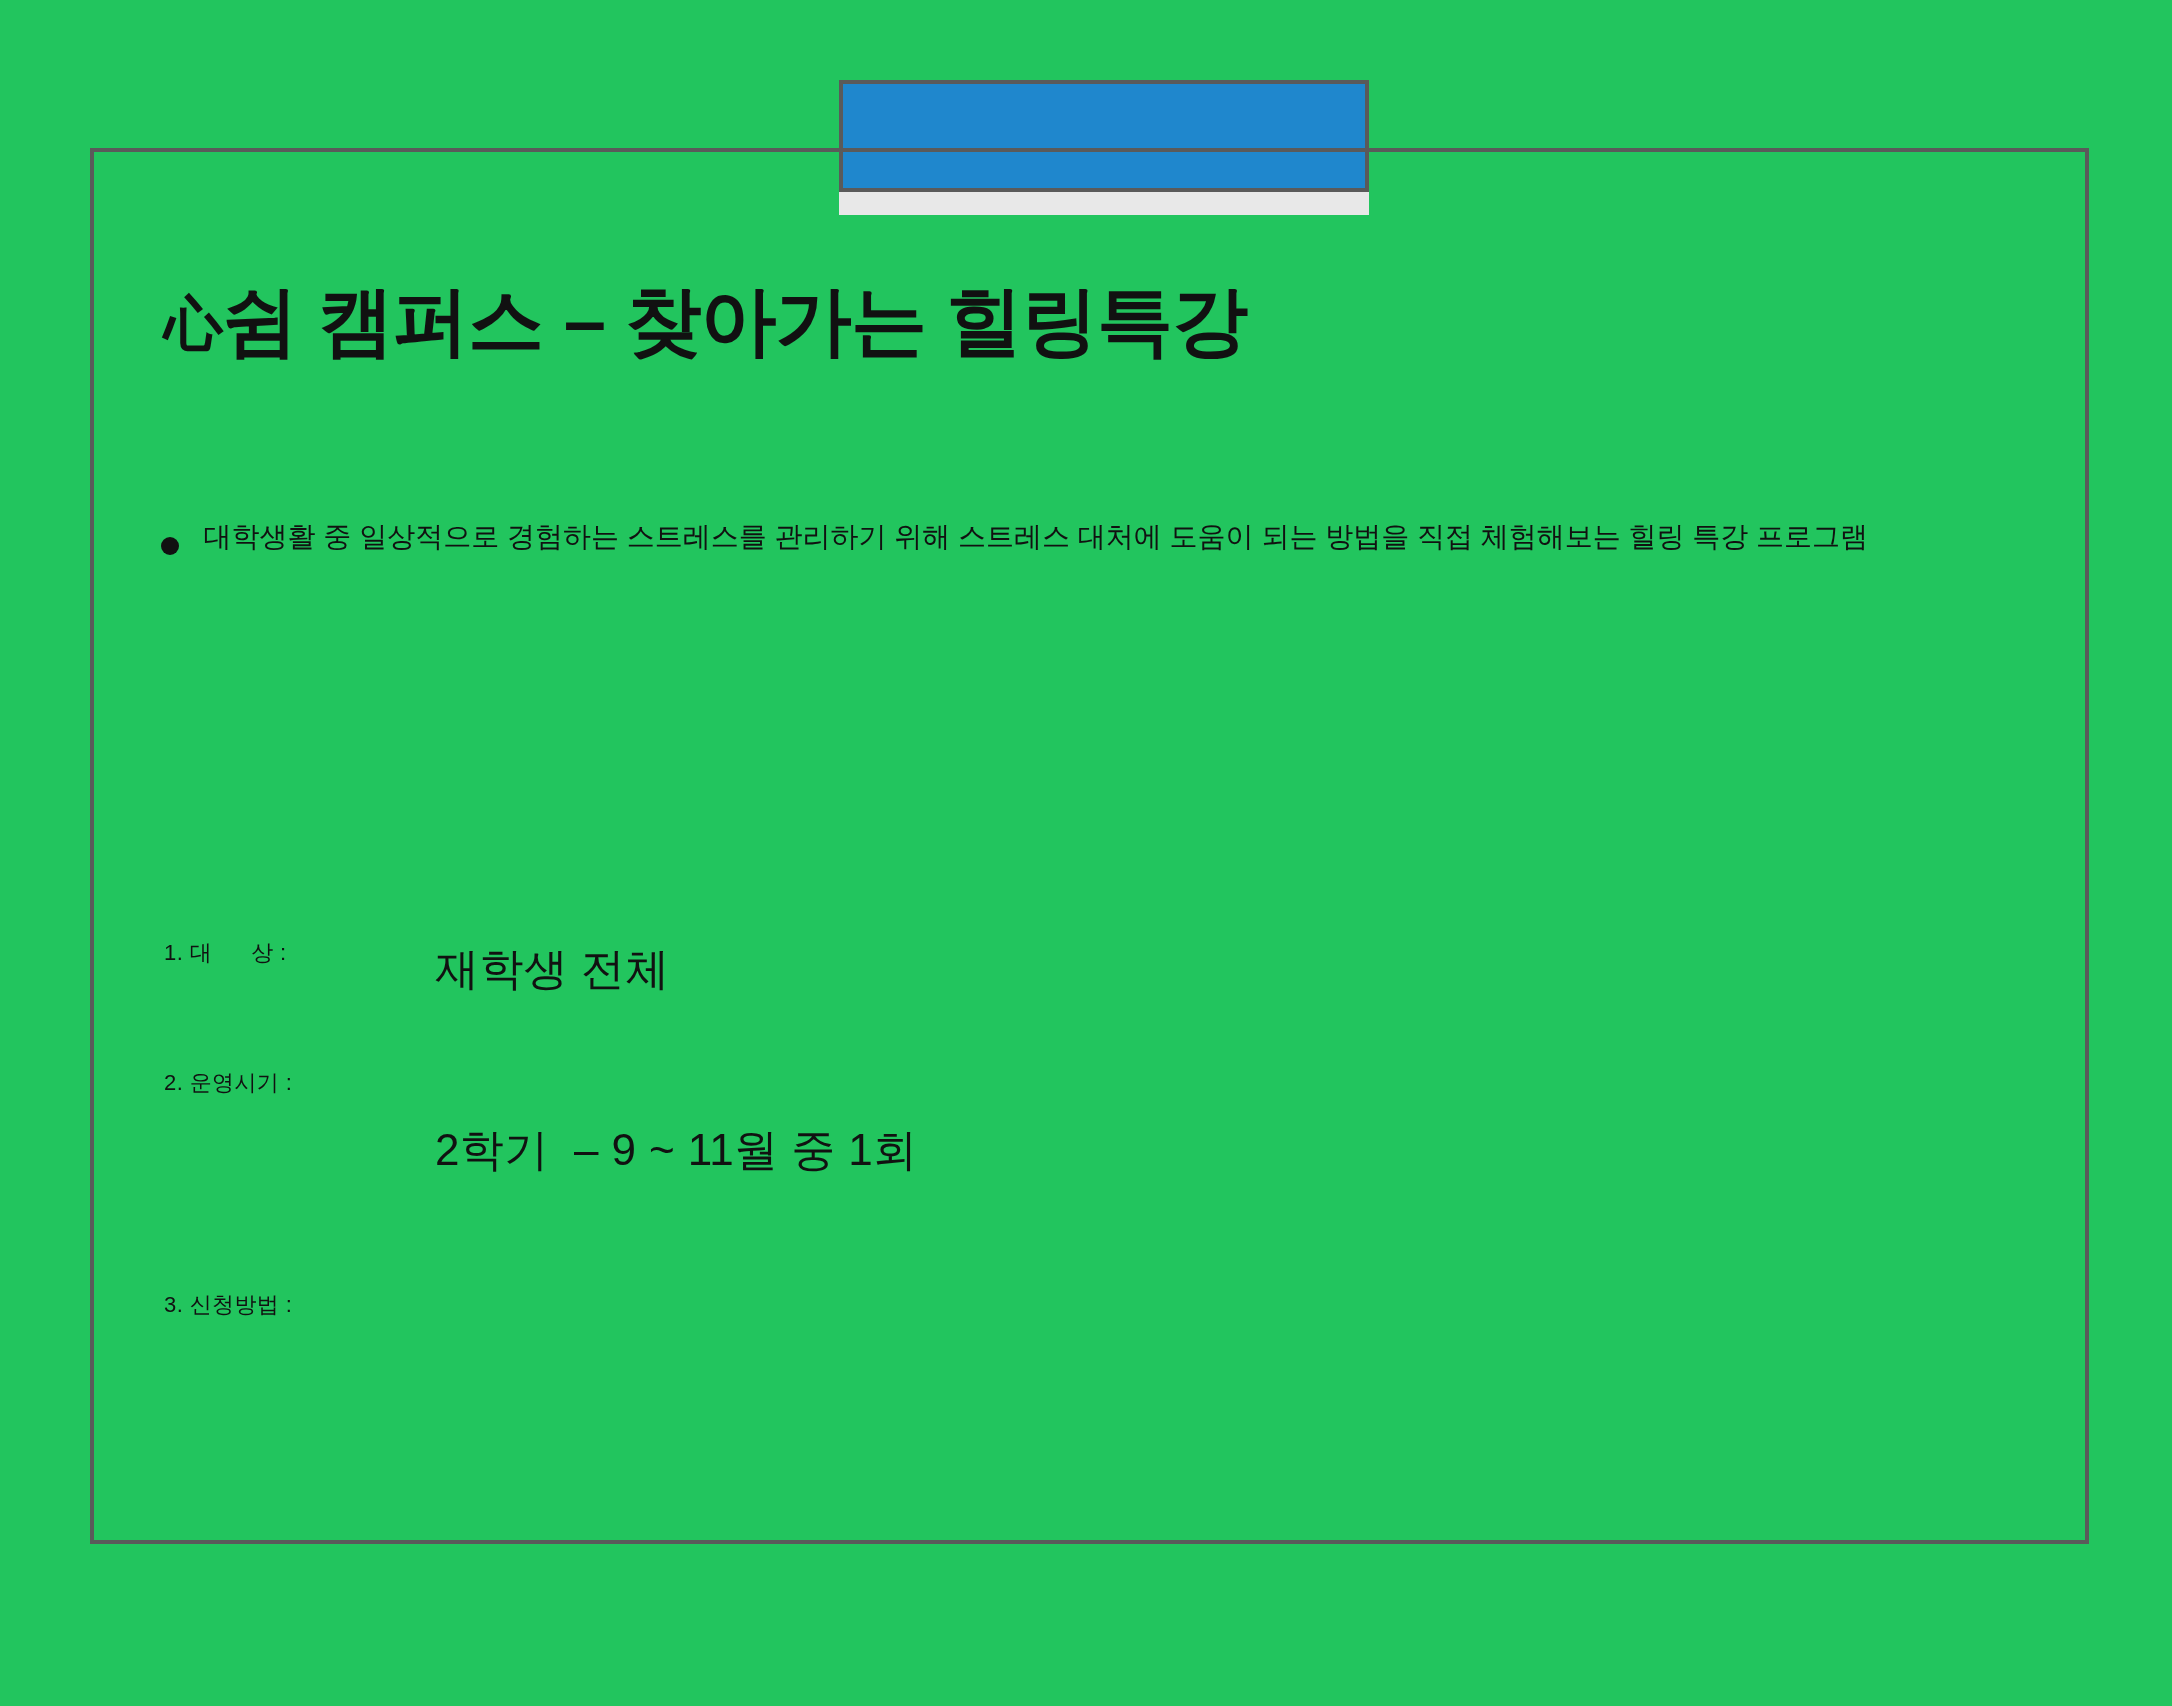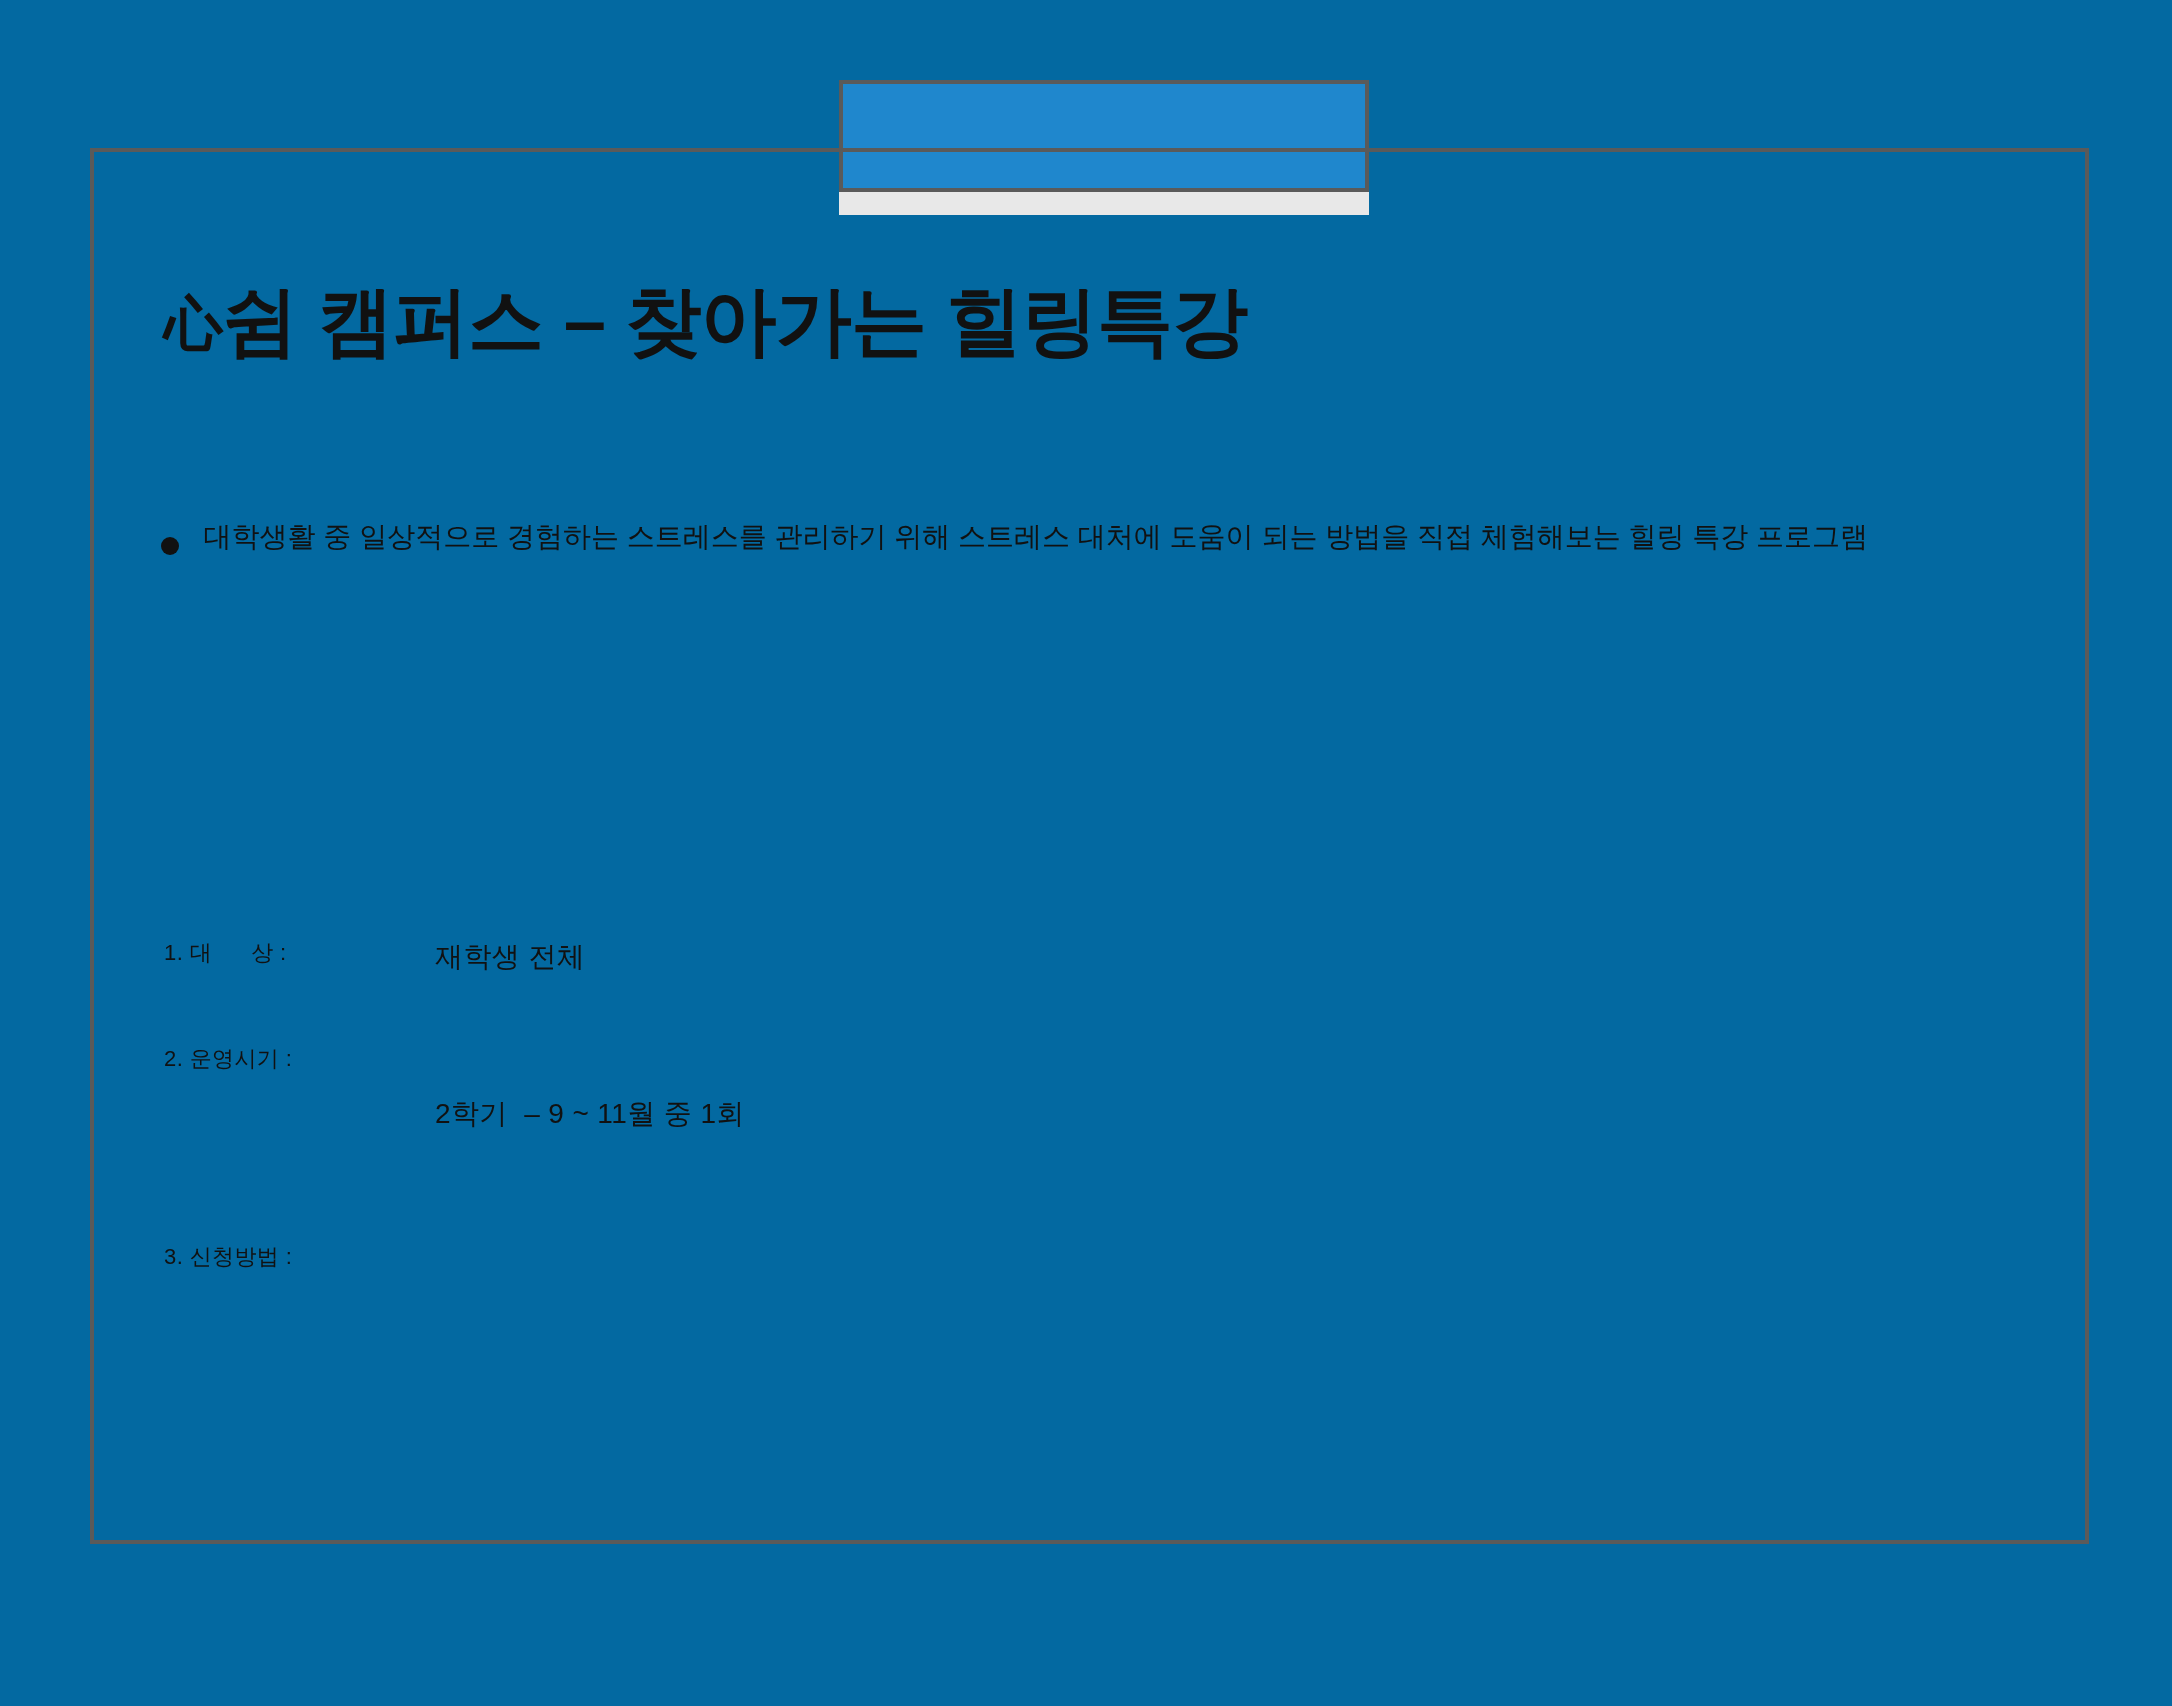--- a/index.html
+++ b/index.html
@@ -15,21 +15,21 @@
     position: relative;
     overflow: hidden;
   }
 
   .slide {
     position: absolute;
     left: 0;
     top: 0;
     width: 2172px;
     height: 1707px;
-    background: #0369a1;
+    background: #22c55e;
   }
 
   
   .tab-shadow {
     position: absolute;
     left: 839px;
     top: 90px;
     width: 530px;
     height: 125px;
     background: #e8e8e8;
@@ -120,21 +120,21 @@
   .row-label {
     font-size: 22px;
     line-height: 1.5;
     white-space: pre;
     color: #111111;
     flex: 0 0 auto;
     width: 271px;
     letter-spacing: 0.4px;
   }
   .row-value {
-    font-size: 28px;
+    font-size: 44px;
     line-height: 1.5;
     white-space: pre;
     color: #111111;
     letter-spacing: 0.4px;
   }
   .sub-row {
     display: flex;
     margin-bottom: 56px;
   }
   .sub-spacer {

